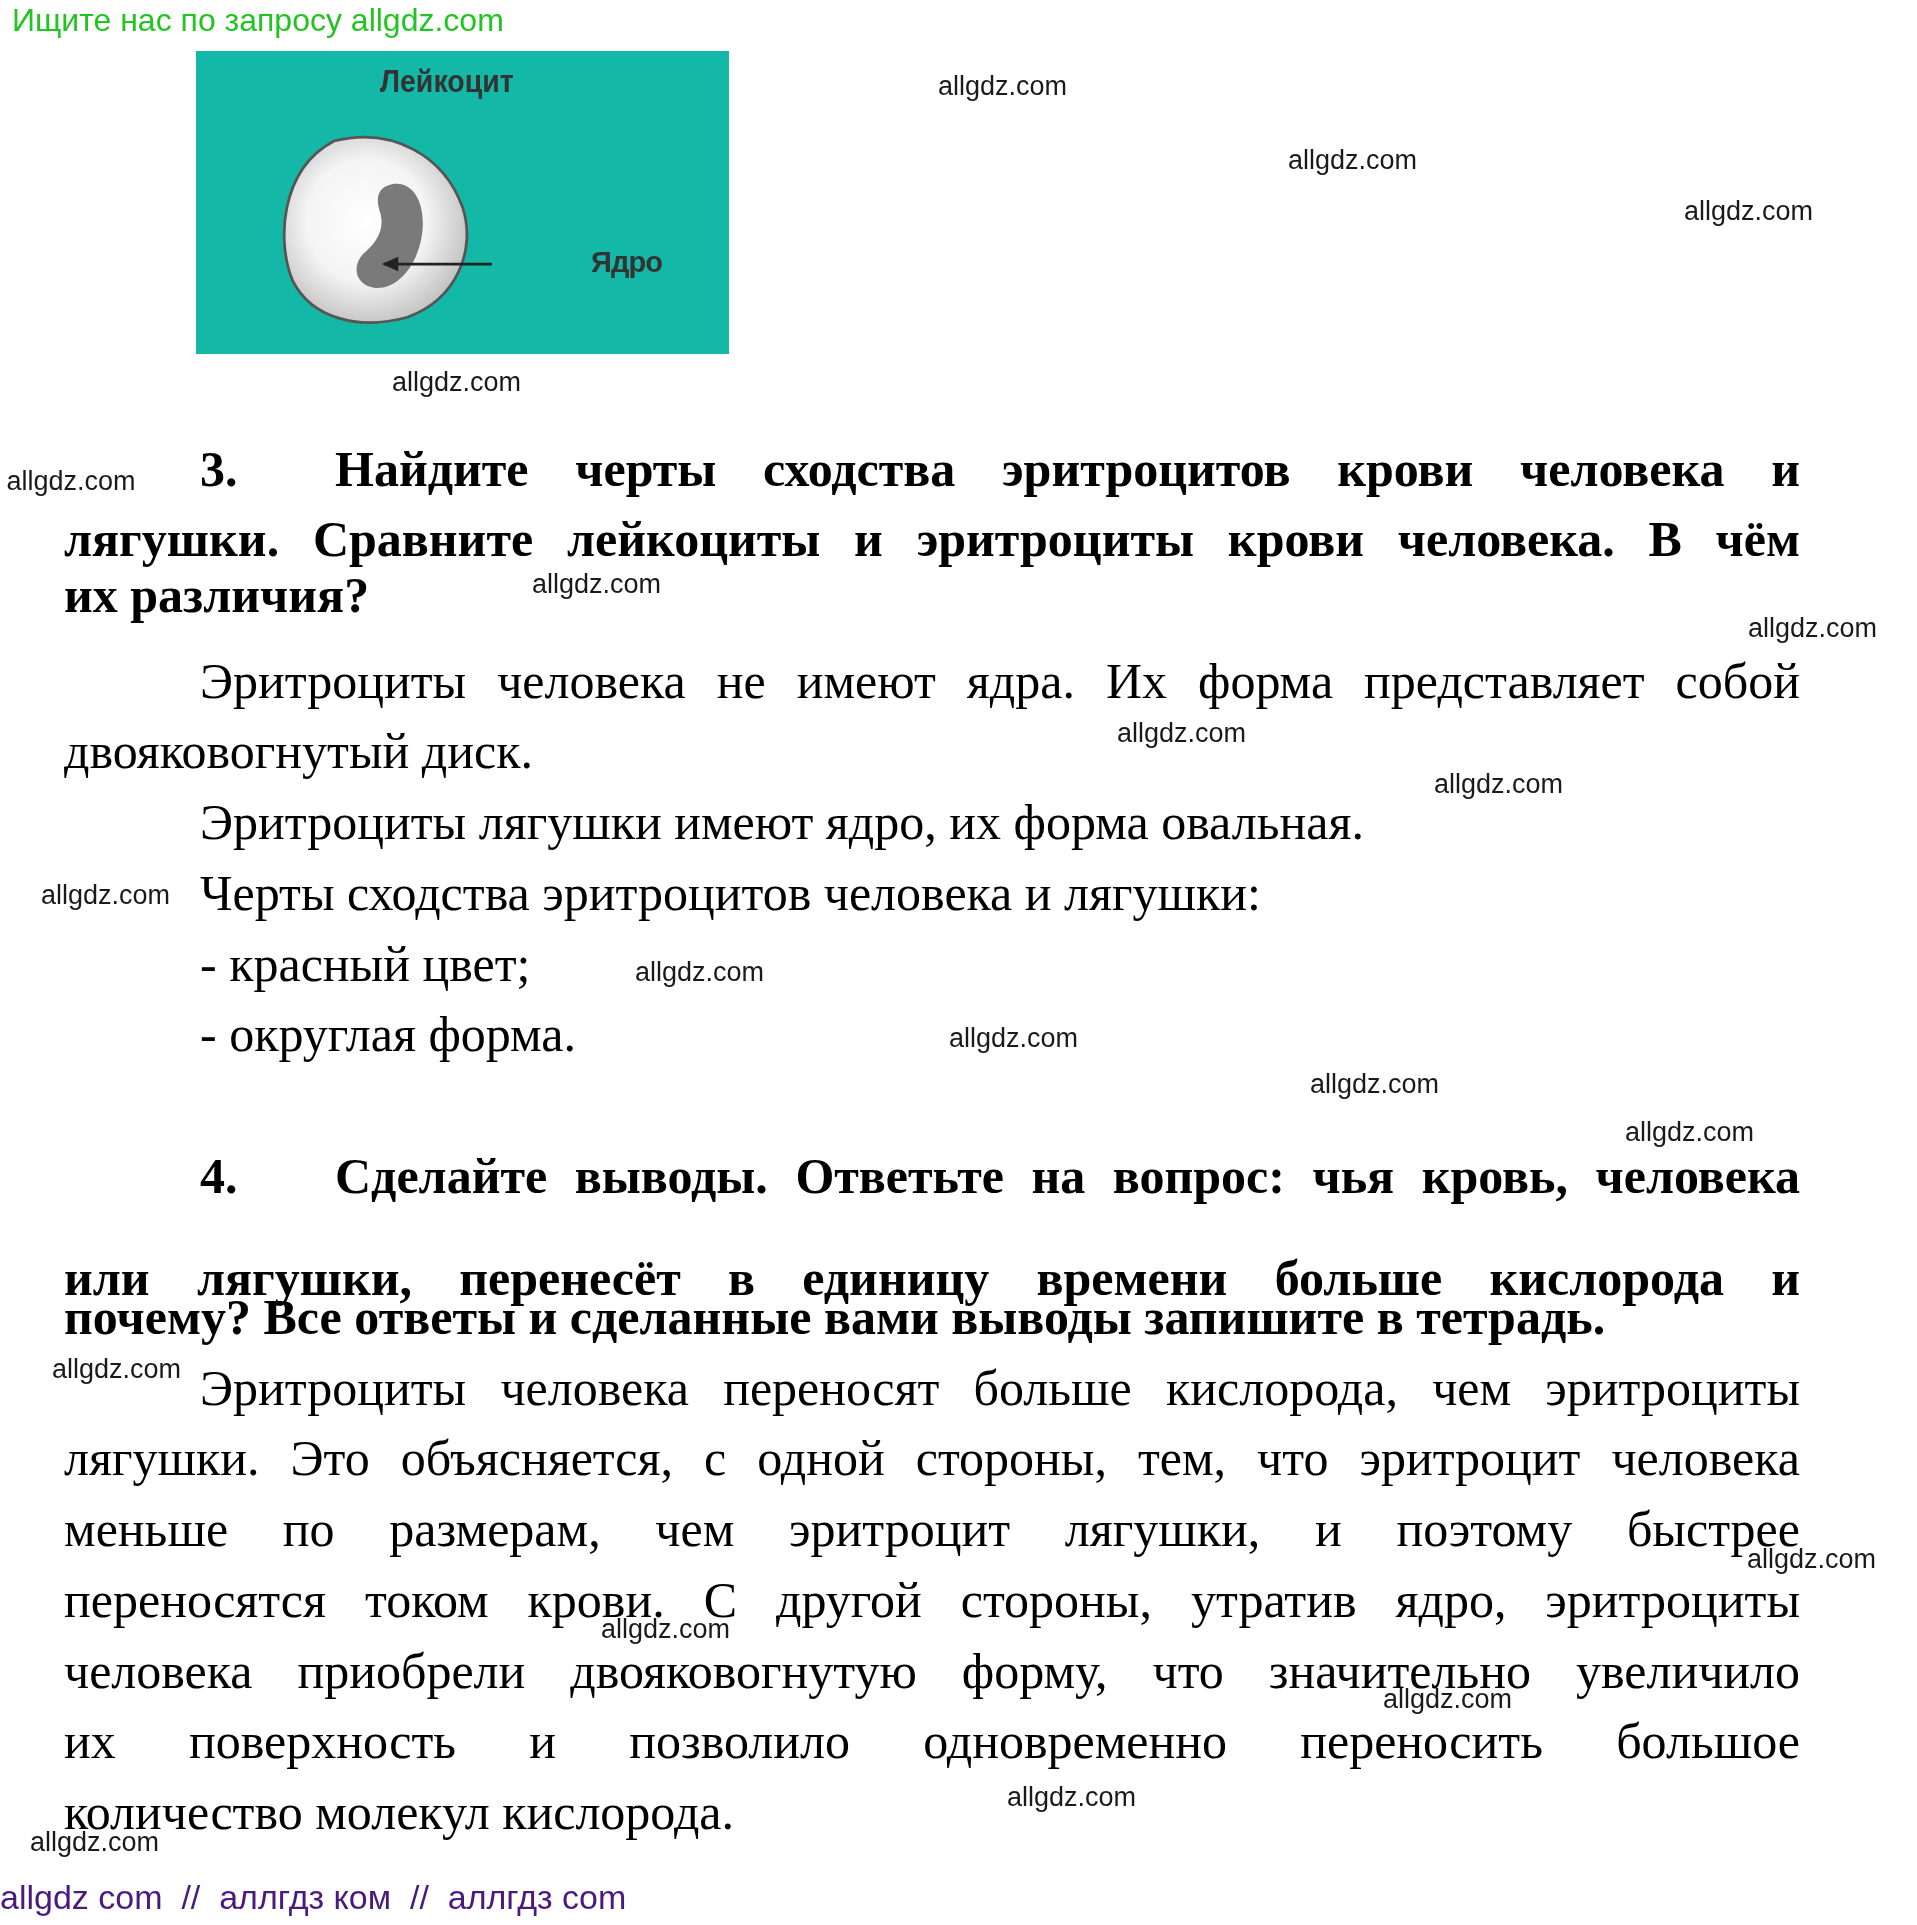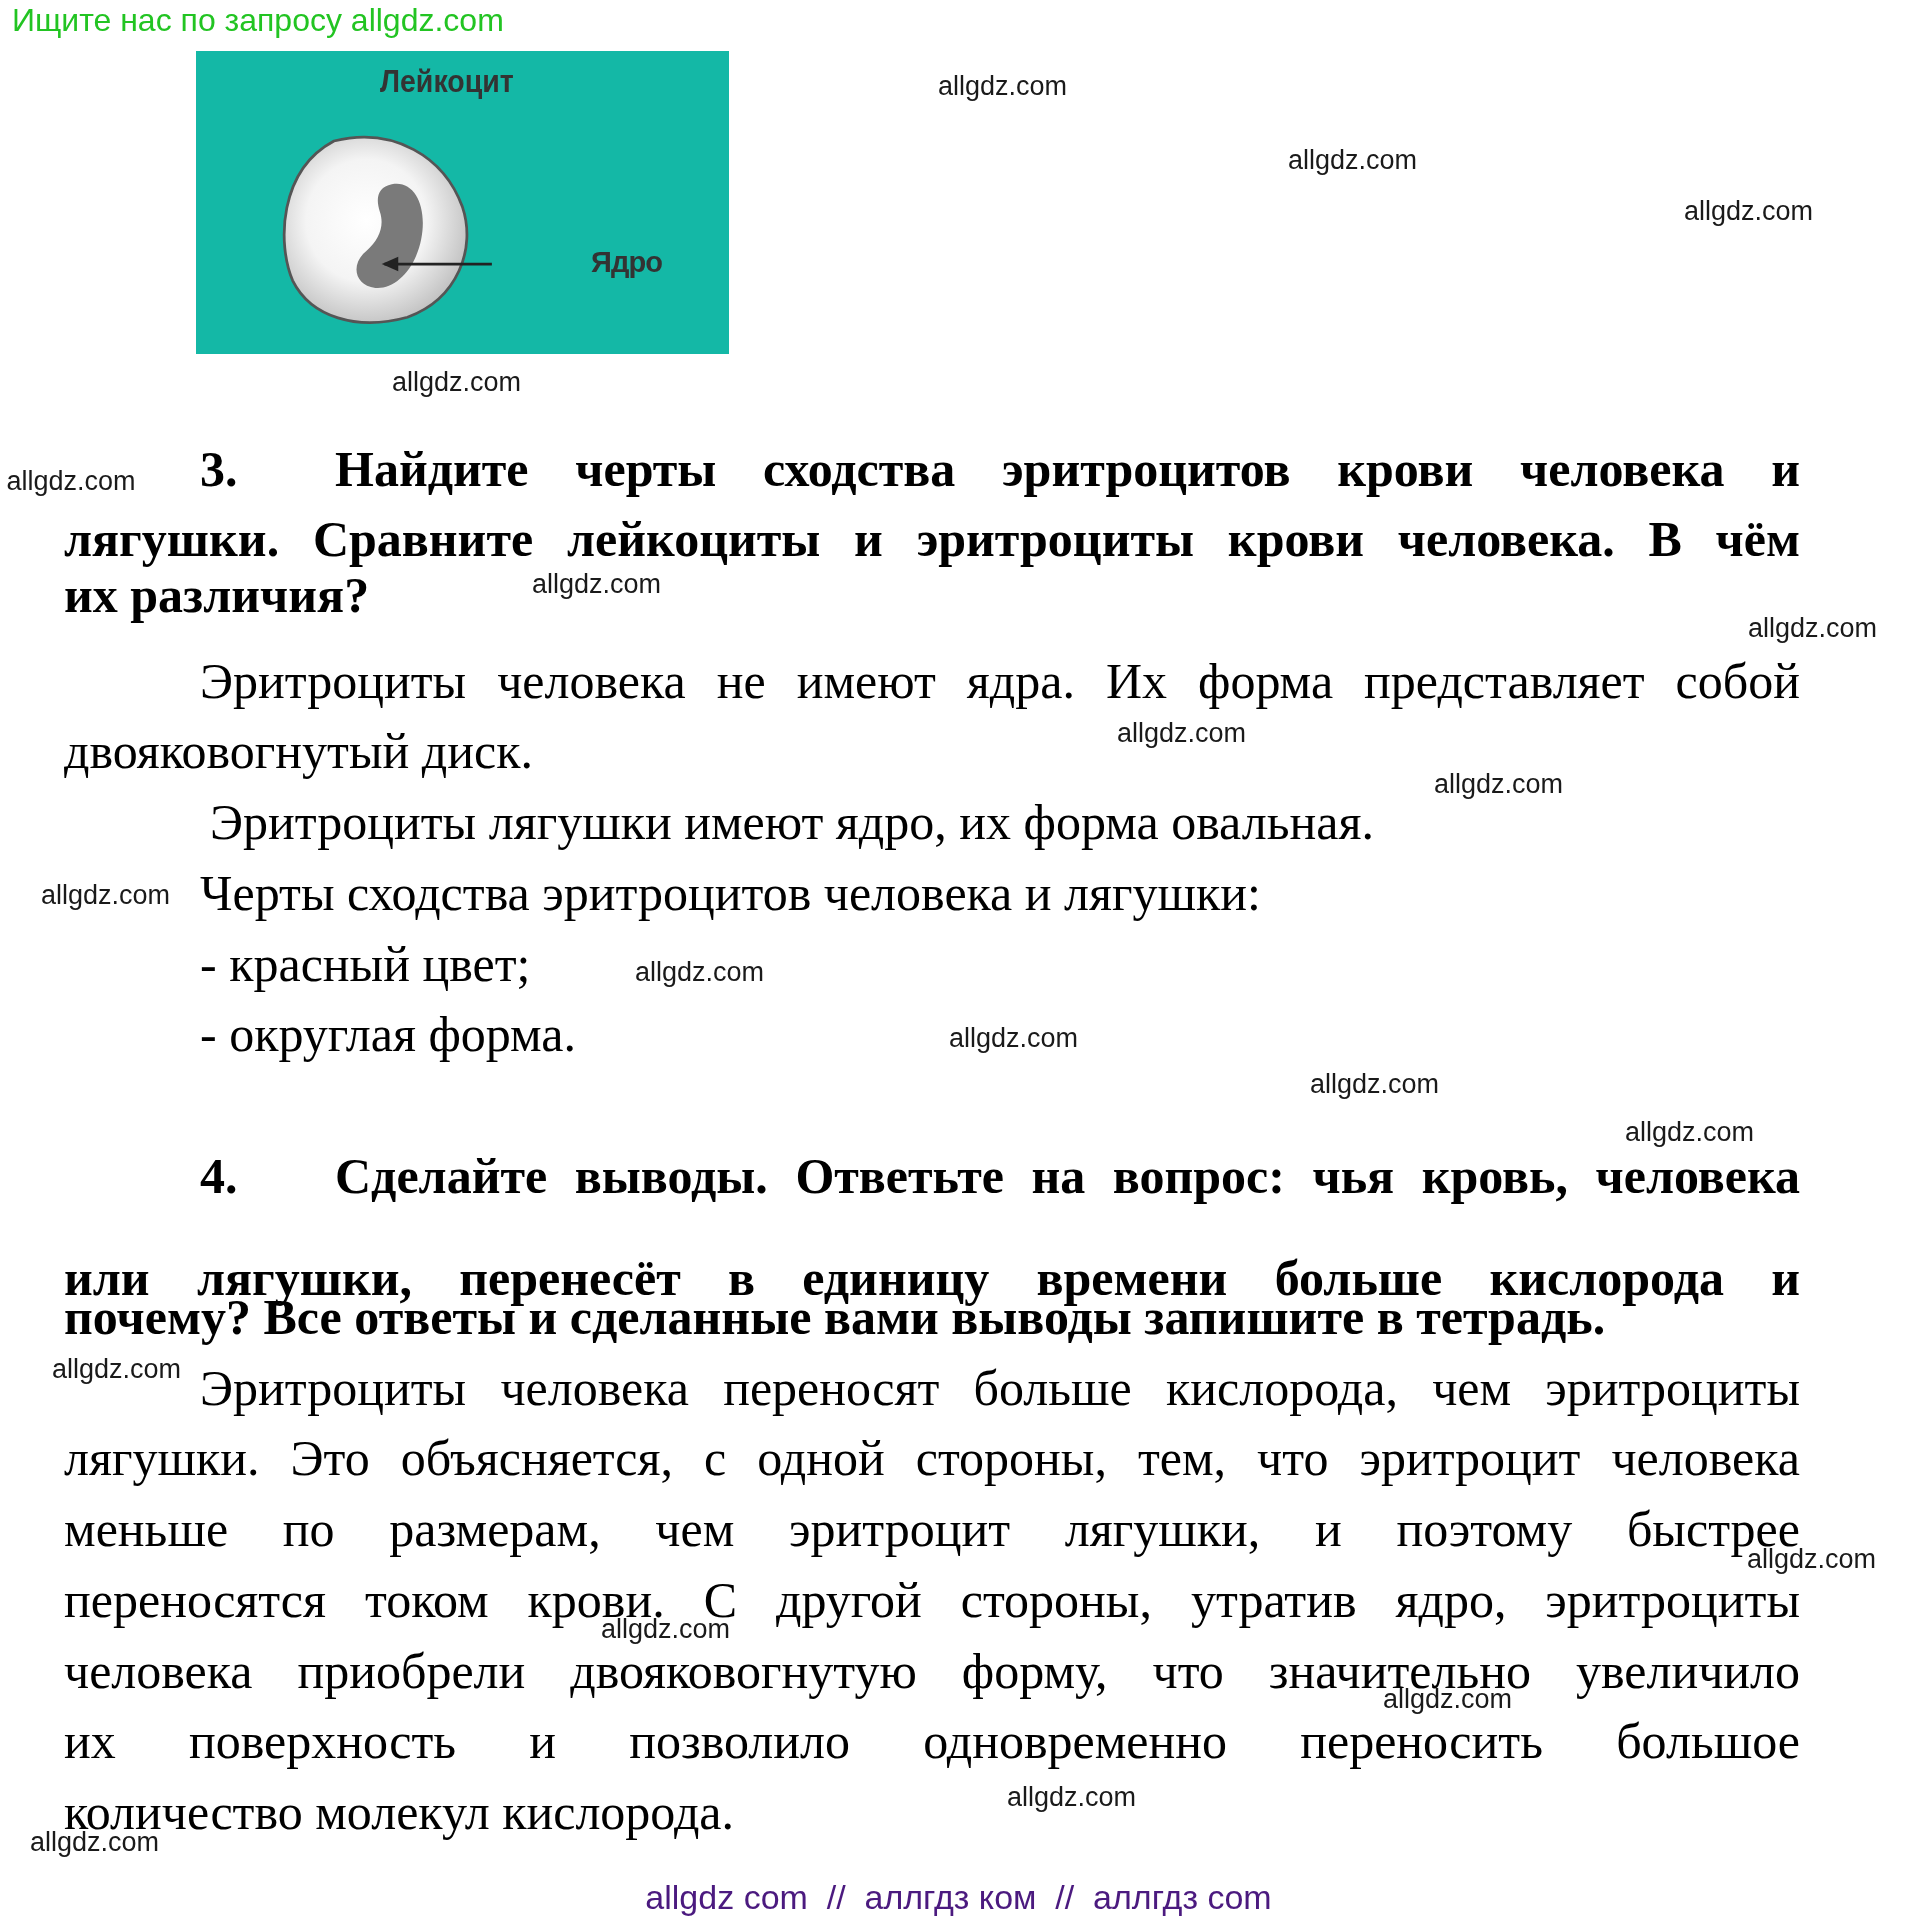--- a/index.html
+++ b/index.html
@@ -32,21 +32,21 @@
     font-family: "Liberation Serif", serif; font-size: 50px; color: #000;
     white-space: nowrap; line-height: 1;
     text-align: justify; text-align-last: justify;
   }
   .textline.bold { font-weight: bold; }
   .textline.left { text-align: left; text-align-last: left; }
   .indent { left: 200px; width: 1600px; }
   .heading-num { position: absolute; left: 200px; font-family: "Liberation Serif", serif;
     font-weight: bold; font-size: 50px; line-height: 1; }
   .footer {
-    position: absolute; left: 0; width: 1917px; top: 1878px; text-align: center;
+    position: absolute; left: 0; width: 1917px; top: 1878px; text-align: left;
     font-family: "Liberation Sans", sans-serif; font-size: 34px; color: #4b1a7f;
     white-space: pre;
   }
 </style>
 </head>
 <body>
 
 <div class="top-banner">
   <span>Ищите нас по запросу allgdz.com</span>
 </div>
@@ -69,21 +69,21 @@
   <div class="fig-label">Ядро</div>
 </div>
 
 <div class="heading-num" style="top:444px;">3.</div>
 <div class="textline bold" style="left:335px;width:1465px;top:444px;">Найдите черты сходства эритроцитов крови человека и</div>
 <div class="textline bold" style="top:514px;">лягушки. Сравните лейкоциты и эритроциты крови человека. В чём</div>
 <div class="textline bold left" style="top:570px;text-align:center;">их различия?</div>
 
 <div class="textline indent" style="top:656px;">Эритроциты человека не имеют ядра. Их форма представляет собой</div>
 <div class="textline left" style="top:726px;">двояковогнутый диск.</div>
-<div class="textline indent left" style="top:797px;margin-left:10px;">Эритроциты лягушки имеют ядро, их форма овальная.</div>
+<div class="textline indent left" style="top:797px;">Эритроциты лягушки имеют ядро, их форма овальная.</div>
 <div class="textline indent left" style="top:868px;">Черты сходства эритроцитов человека и лягушки:</div>
 <div class="textline indent left" style="top:939px;">- красный цвет;</div>
 <div class="textline indent left" style="top:1009px;text-align:right;">- округлая форма.</div>
 
 <div class="heading-num" style="top:1151px;">4.</div>
 <div class="textline bold" style="left:335px;width:1465px;top:1151px;">Сделайте выводы. Ответьте на вопрос: чья кровь, человека</div>
 <div class="textline bold" style="top:1221px;margin-top:32px;">или лягушки, перенесёт в единицу времени больше кислорода и</div>
 <div class="textline bold left" style="top:1292px;">почему? Все ответы и сделанные вами выводы запишите в тетрадь.</div>
 
 <div class="textline indent" style="top:1363px;">Эритроциты человека переносят больше кислорода, чем эритроциты</div>

